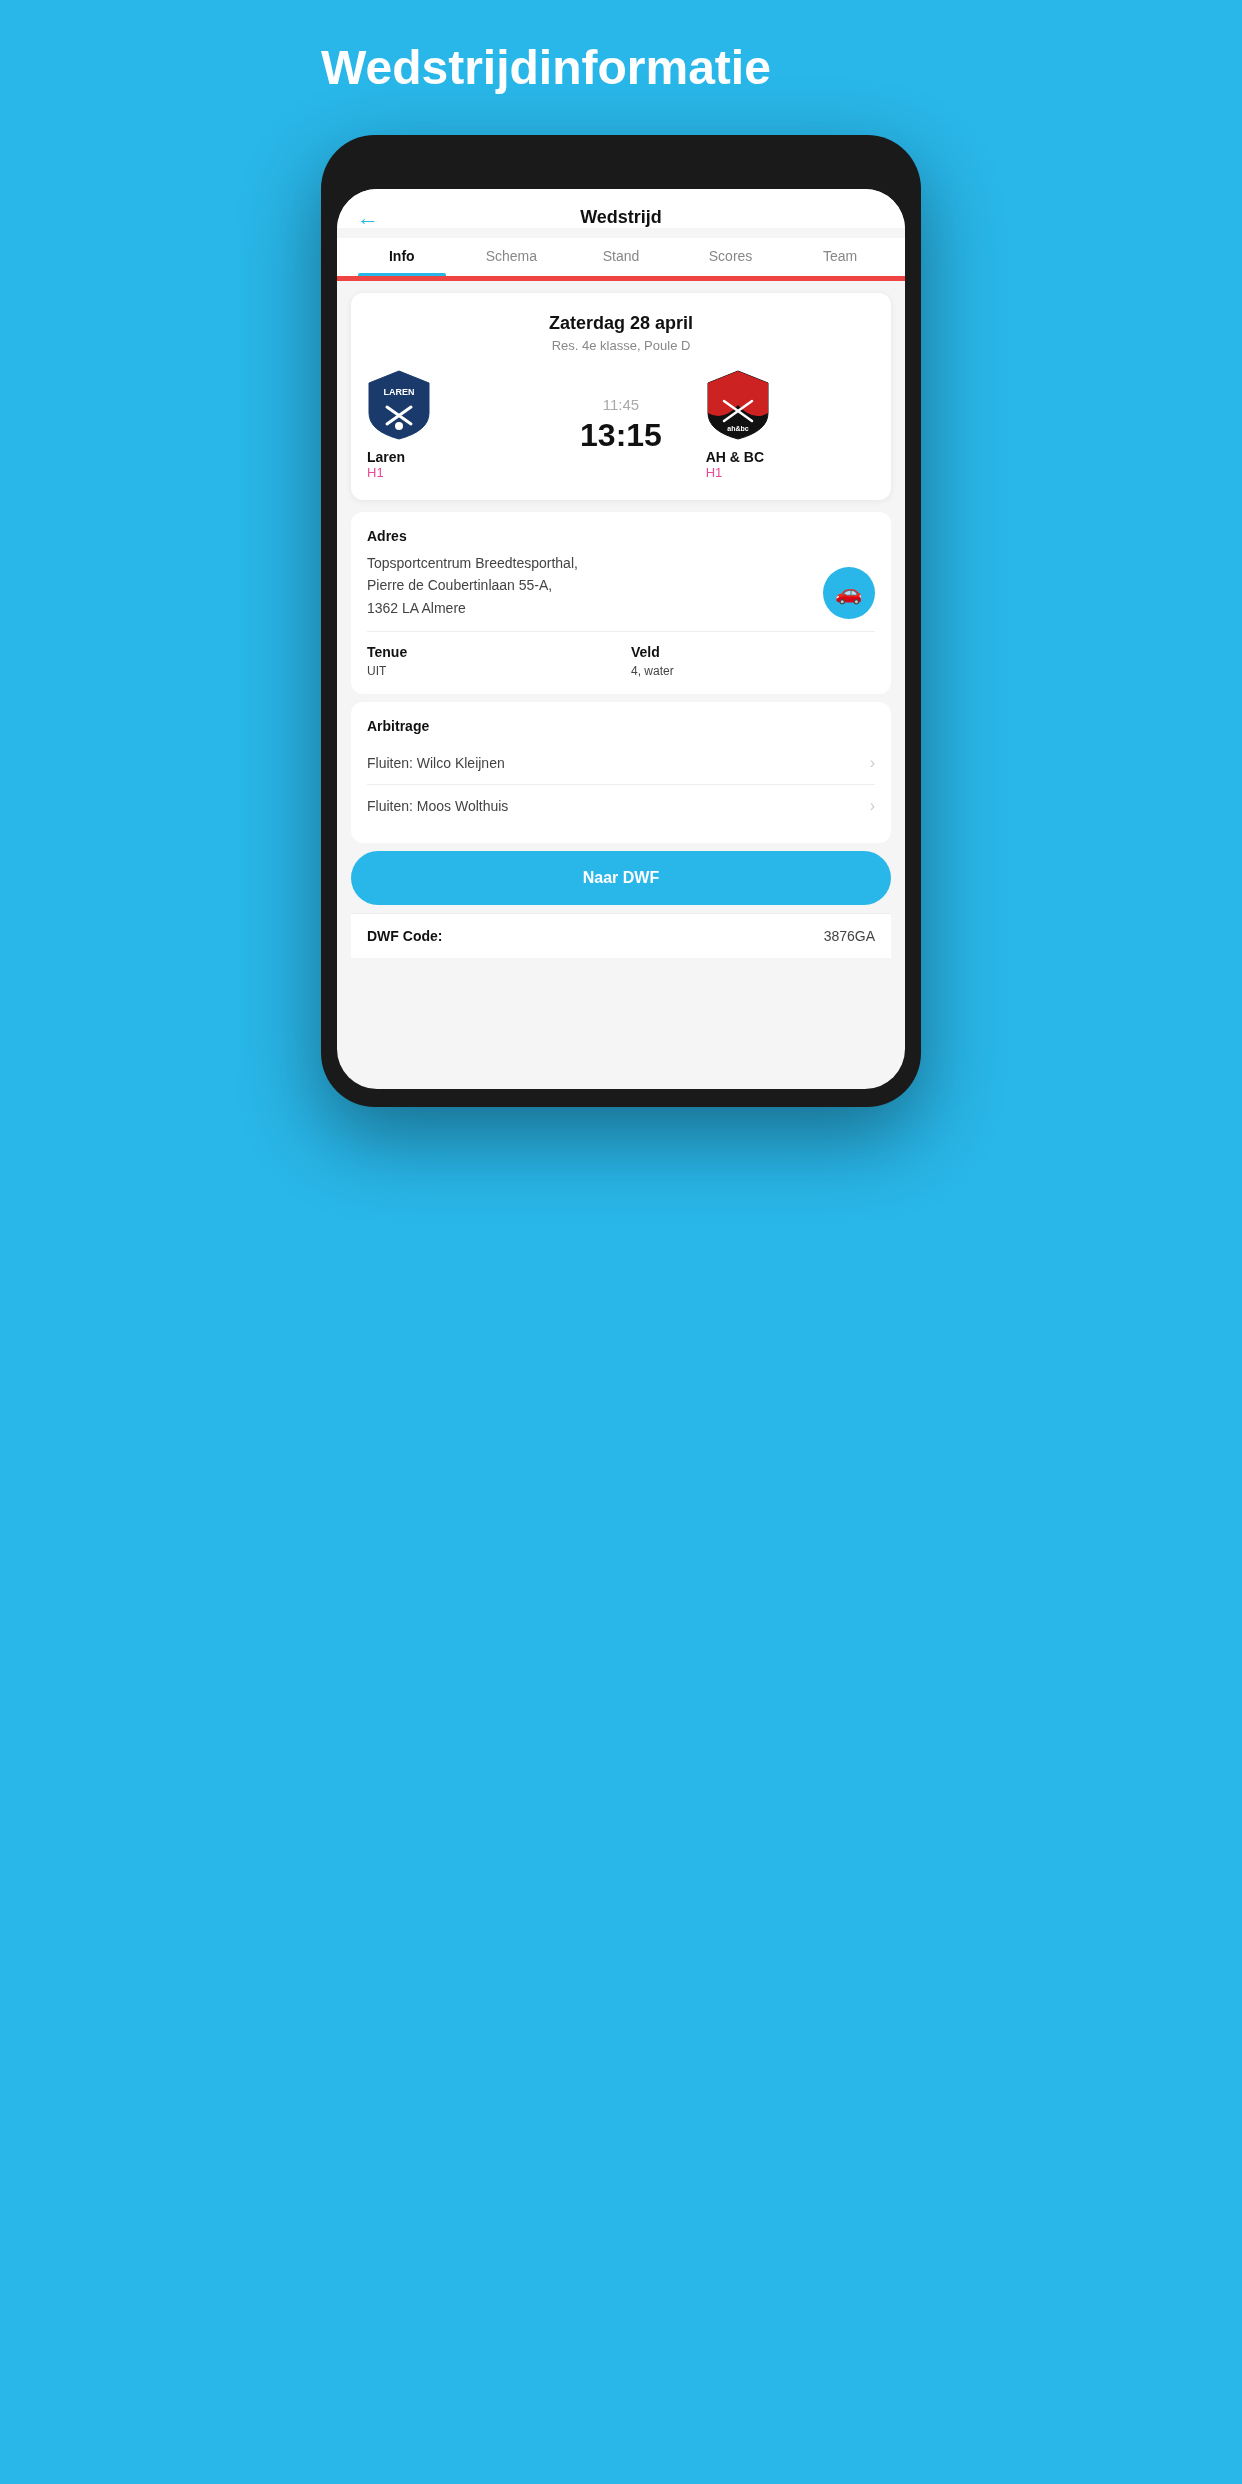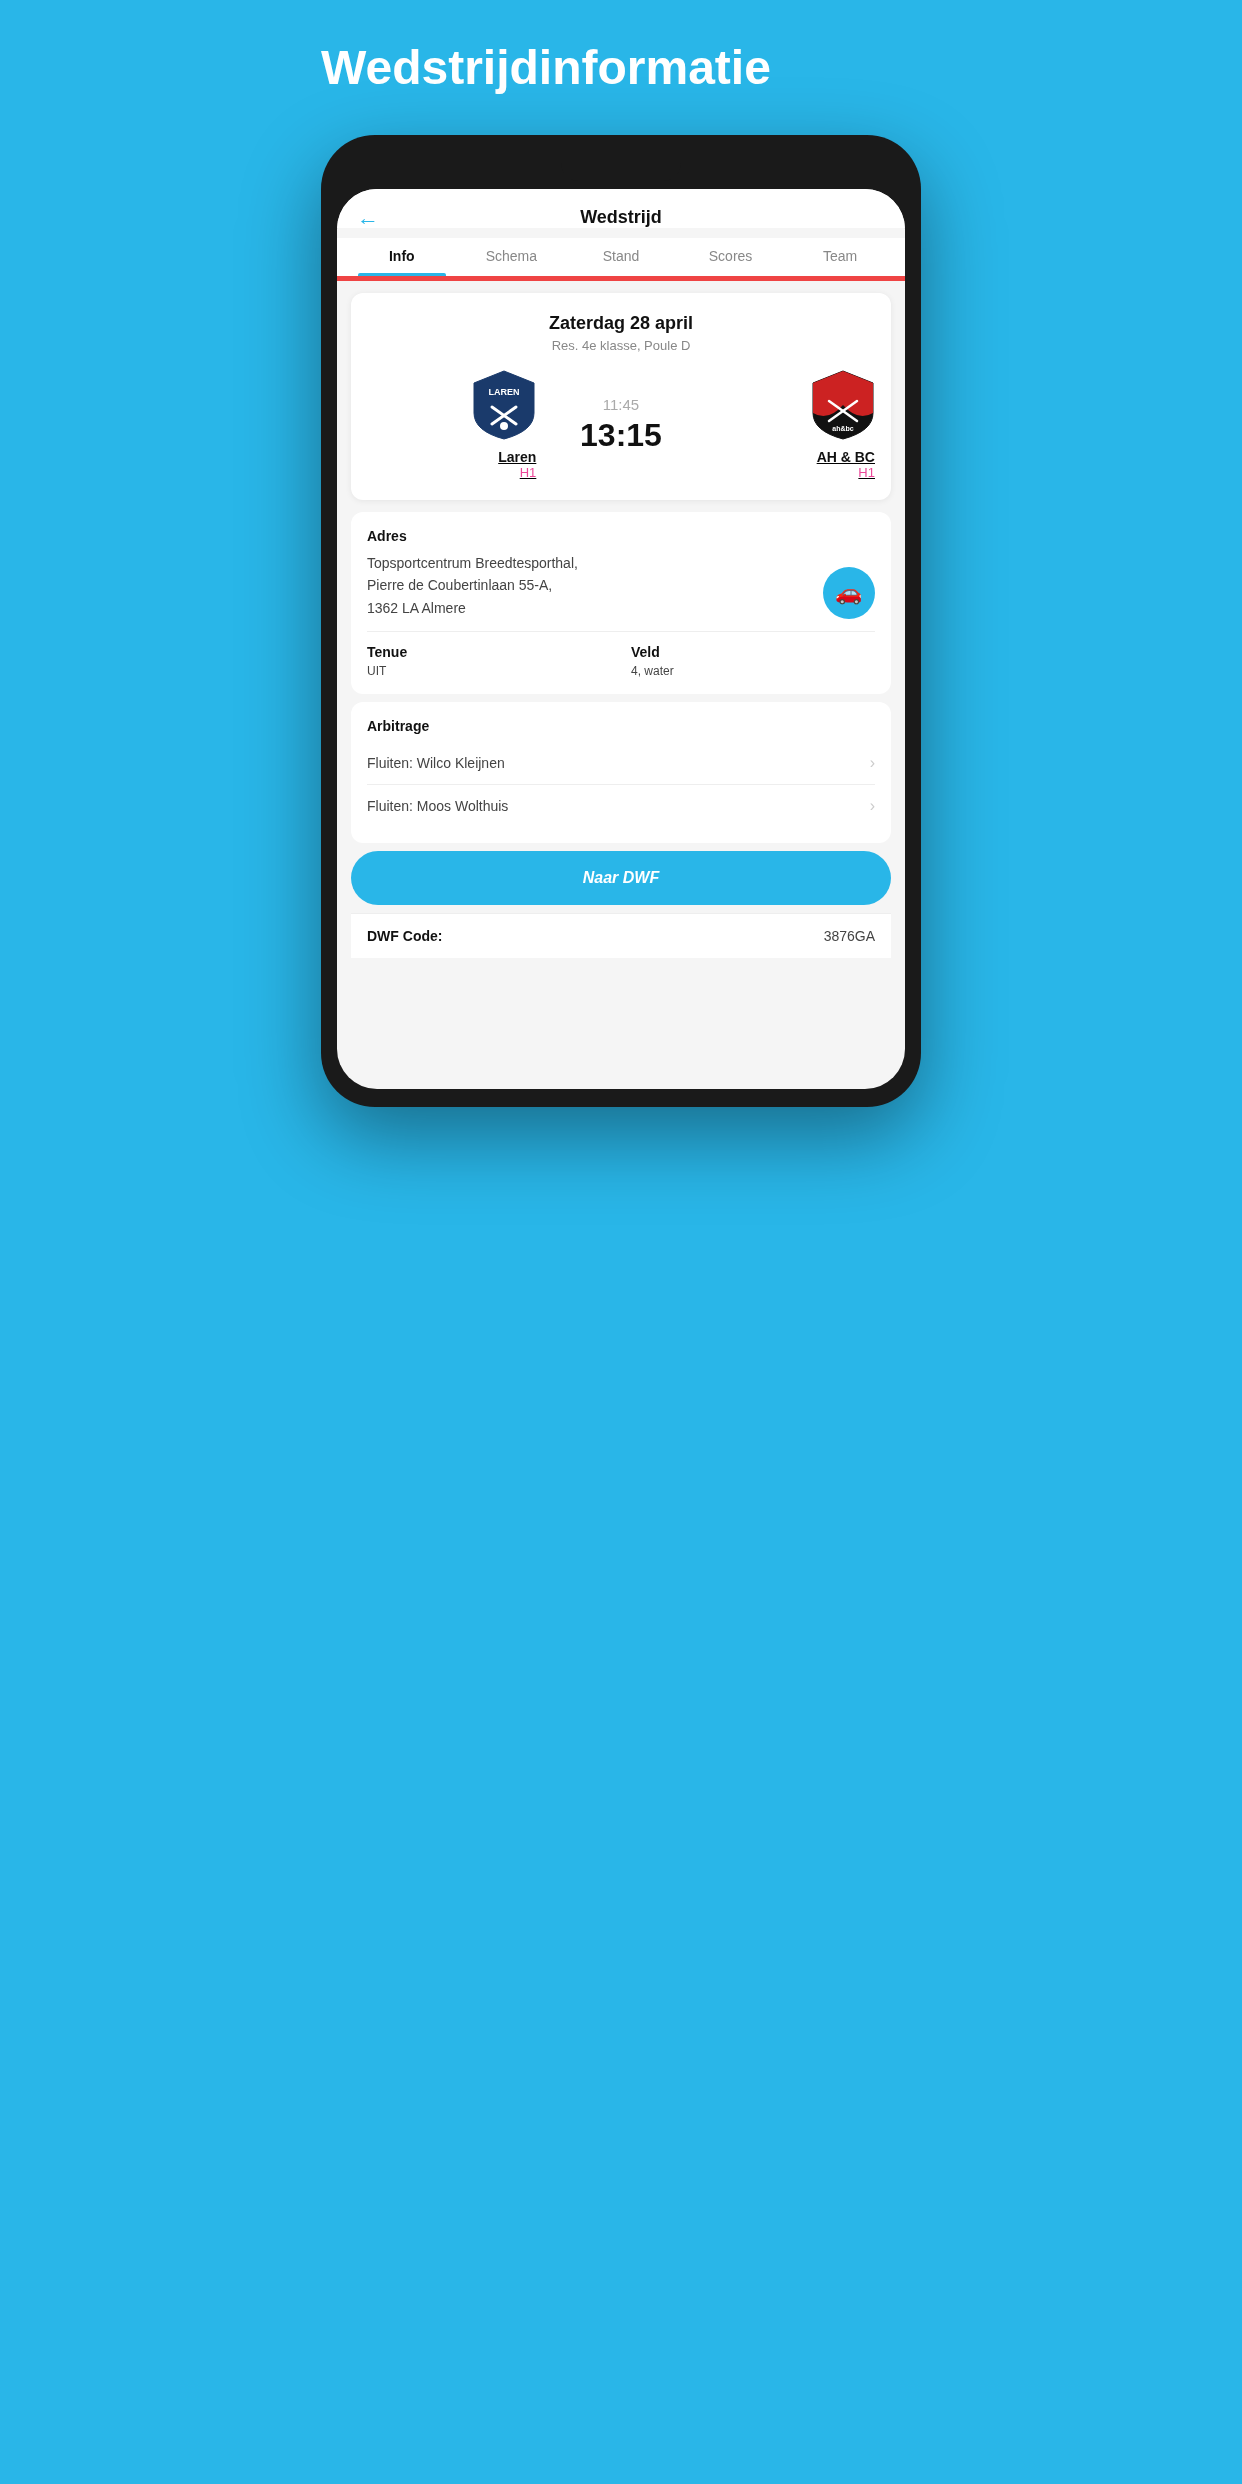--- a/index.html
+++ b/index.html
@@ -140,23 +140,22 @@
 
     .match-teams {
       display: flex;
       align-items: center;
       justify-content: space-between;
     }
 
     .team-block {
       display: flex;
       flex-direction: column;
-      align-items: flex-end;
+      align-items: flex-start;
       flex: 1;
-      text-decoration: underline;
     }
 
     .team-logo {
       width: 64px;
       height: 72px;
       display: flex;
       align-items: center;
       justify-content: center;
       margin-bottom: 8px;
     }
@@ -292,21 +291,20 @@
     }
 
     .chevron {
       color: #ccc;
       font-size: 16px;
     }
 
     
     .dwf-section {
       margin: 8px 14px;
-      font-style: italic;
     }
 
     .dwf-btn {
       background: #29b6e8;
       border-radius: 30px;
       padding: 18px;
       text-align: center;
       font-size: 16px;
       font-weight: 700;
       color: white;

